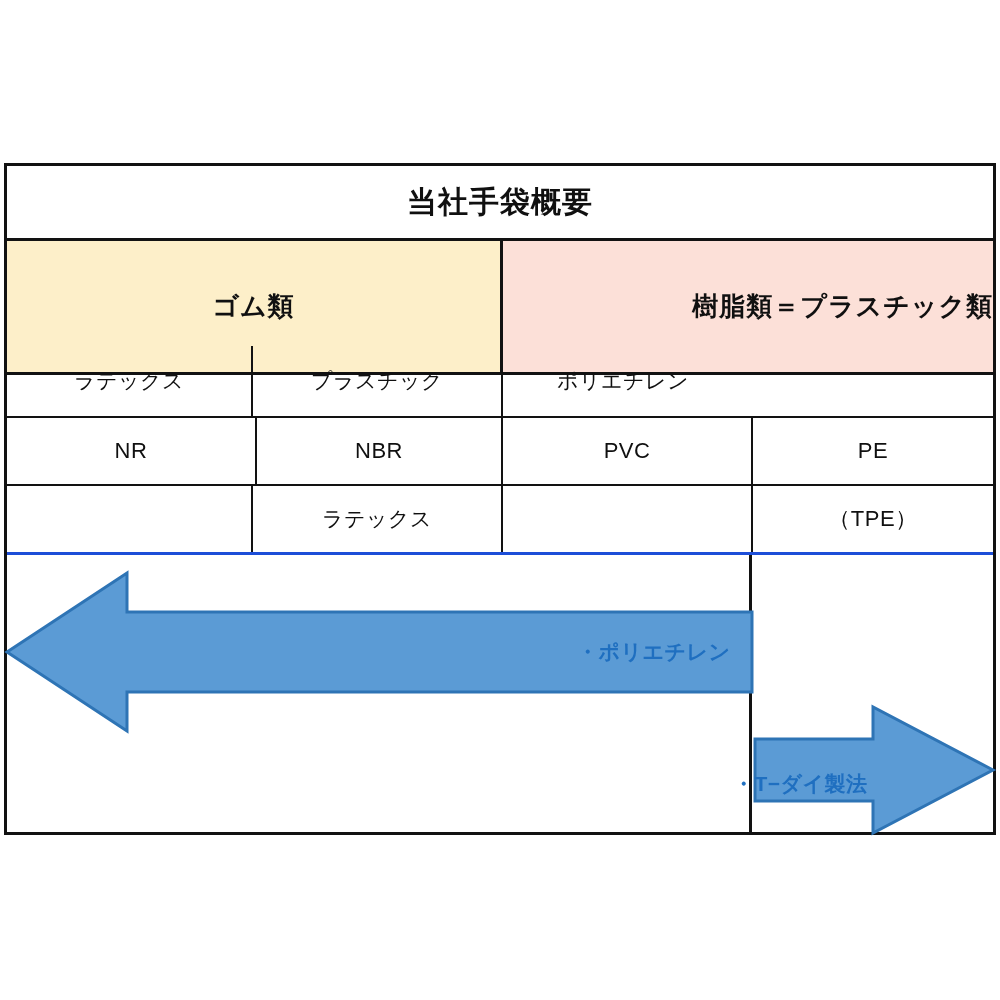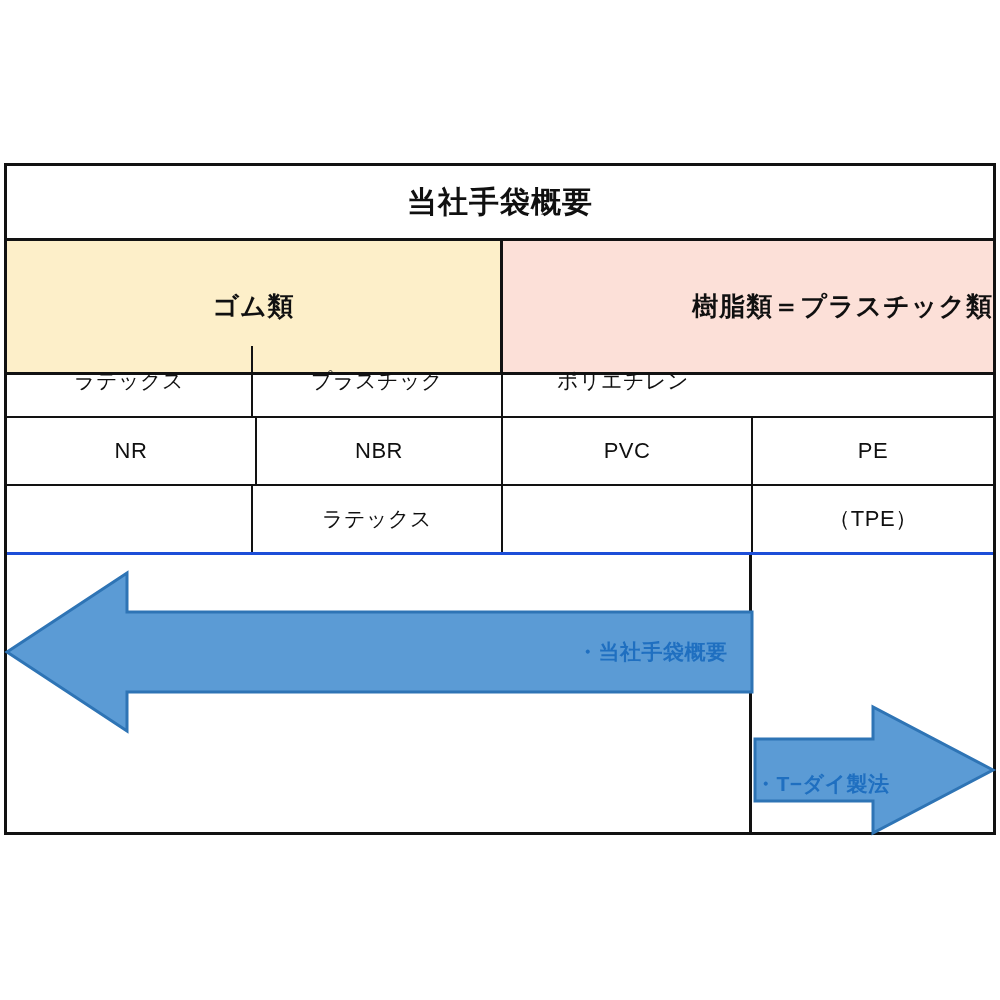--- a/index.html
+++ b/index.html
@@ -153,21 +153,21 @@
 
   .blue-label {
     position: absolute;
     color: #1F6FC0;
     font-size: 21px;
     font-weight: bold;
     white-space: nowrap;
     letter-spacing: 0.5px;
   }
   .label-dipping { left: 570px; top: 83px; }
-  .label-tdie    { left: 748px; top: 215px; }
+  .label-tdie    { left: 726px; top: 215px; }
   .label-inflat  { left: 748px; top: 245px; }
 </style>
 </head>
 <body>
 
 <div id="canvas">
 
   <div class="figure">
 
     <div class="title-row">
@@ -229,18 +229,18 @@
 
       <div class="region-divider"></div>
 
       <svg class="arrow-svg" viewBox="0 0 986 277" preserveAspectRatio="none">
 
         <polygon points="0,97 120,18 120,57 745,57 745,137 120,137 120,176" fill="#5B9BD5" stroke="#2E74B5" stroke-width="3" stroke-linejoin="miter"></polygon>
 
         <polygon points="986,215 866,152 866,184 748,184 748,246 866,246 866,278" fill="#5B9BD5" stroke="#2E74B5" stroke-width="3" stroke-linejoin="miter"></polygon>
       </svg>
 
-      <span class="blue-label label-dipping">・当社手袋概要</span>
+      <span class="blue-label label-dipping">・ポリエチレン</span>
       <span class="blue-label label-tdie">・T−ダイ製法</span>
     </div>
 
   </div>
 </div>
 
 </body></html>

